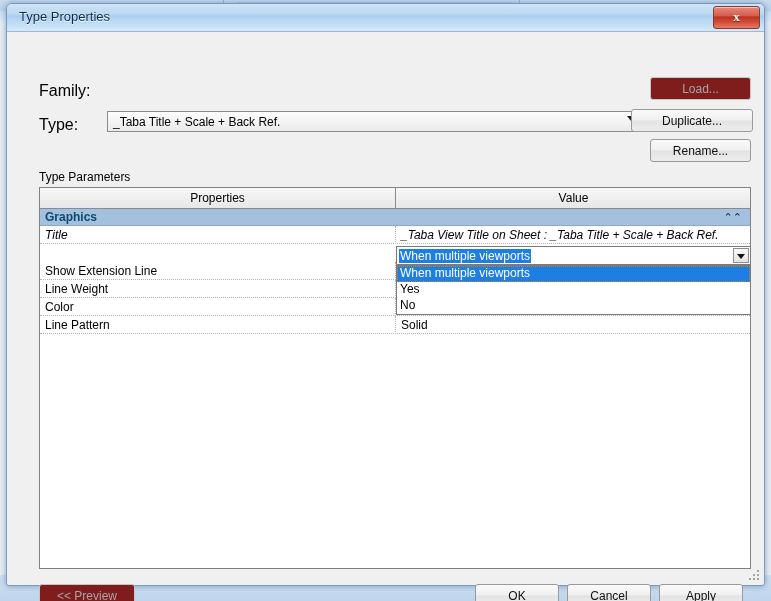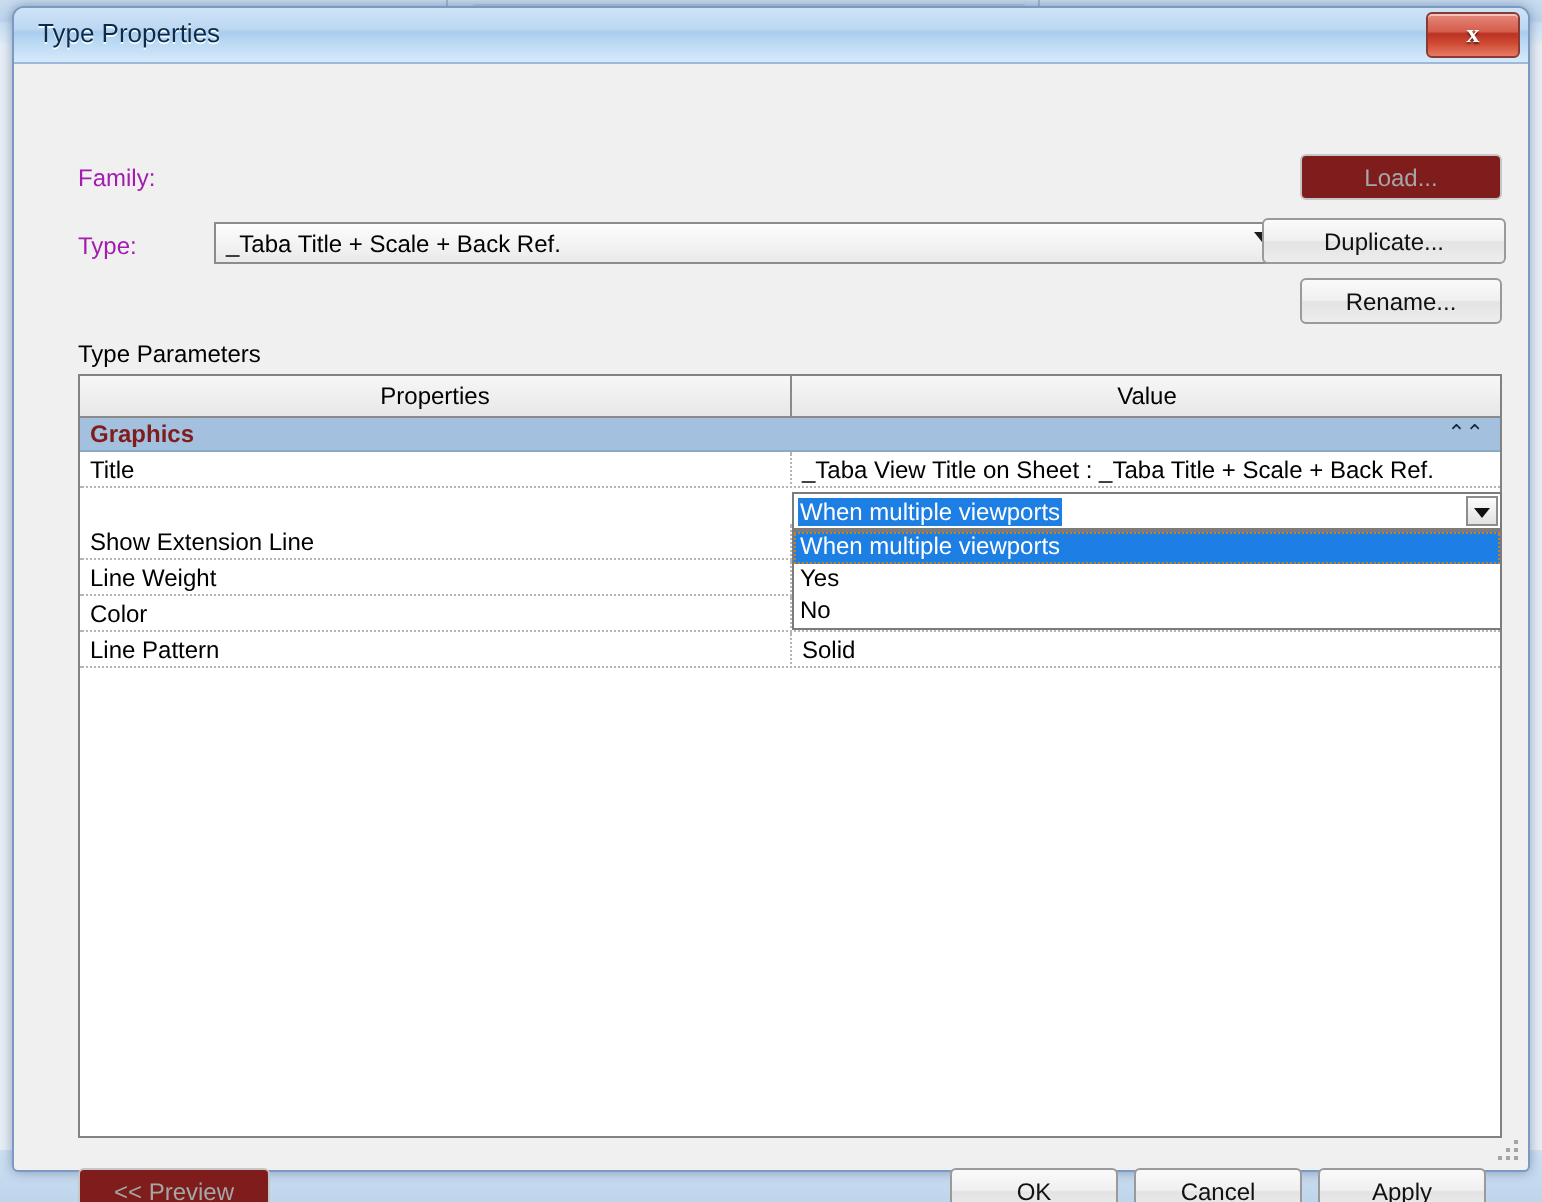--- a/index.html
+++ b/index.html
@@ -77,21 +77,21 @@
     text-shadow: 0 1px 1px rgba(0,0,0,.55);
   }
 
   #dialog-body {
     position: absolute; left: 0; top: 28px; right: 0; bottom: 0;
     background: #f0f0f0;
     border-radius: 0 0 3px 3px;
   }
 
   .form-label {
-    position: absolute; font-size: 12px; color: #a21caf; white-space: nowrap;
+    position: absolute; font-size: 16px; color: #000000; white-space: nowrap;
   }
 
   
   .combo {
     position: absolute; height: 21px;
     background: linear-gradient(to bottom, #fdfdfd, #eaeaea);
     border: 1px solid #8c8c8c;
     box-sizing: border-box;
   }
   .combo .combo-value {
@@ -149,21 +149,21 @@
     position: absolute; left: 355px; top: 0; width: 1px; height: 20px; background: #8a8a8a;
   }
 
   #group-row {
     position: absolute; left: 0; top: 21px; width: 100%; height: 17px;
     background: #a3c0de;
     box-sizing: border-box;
     border-bottom: 1px solid #8ca9c6;
   }
   #group-label {
-    position: absolute; left: 5px; top: 1px; font-size: 12px; font-weight: bold; color: #7f1d1d;
+    position: absolute; left: 5px; top: 1px; font-size: 12px; font-weight: bold; color: #0c4a6e;
   }
   #group-collapse {
     position: absolute; right: 8px; top: 0px; font-size: 11px; color: #11283f; line-height: 16px;
     cursor: pointer;
   }
 
   .prow {
     position: absolute; left: 0; width: 100%; height: 18px;
     box-sizing: border-box;
     border-bottom: 1px dotted #b4b4b4;
@@ -291,21 +291,21 @@
         <div id="th-param">Properties</div>
         <div id="th-split"></div>
         <div id="th-value">Value</div>
       </div>
 
       <div id="group-row">
         <div id="group-label">Graphics</div>
         <div id="group-collapse">⌃⌃</div>
       </div>
 
-      <div class="prow" style="top:38px;">
+      <div class="prow" style="top:38px;font-style:italic;">
         <div class="pname">Title</div>
         <div class="vsep"></div>
         <div class="pval">_Taba View Title on Sheet : _Taba Title + Scale + Back Ref.</div>
       </div>
 
 
       <div class="prow" style="top:74px;">
         <div class="pname">Show Extension Line</div>
         <div class="vsep"></div>
         <div class="pval">When multiple viewports</div>

